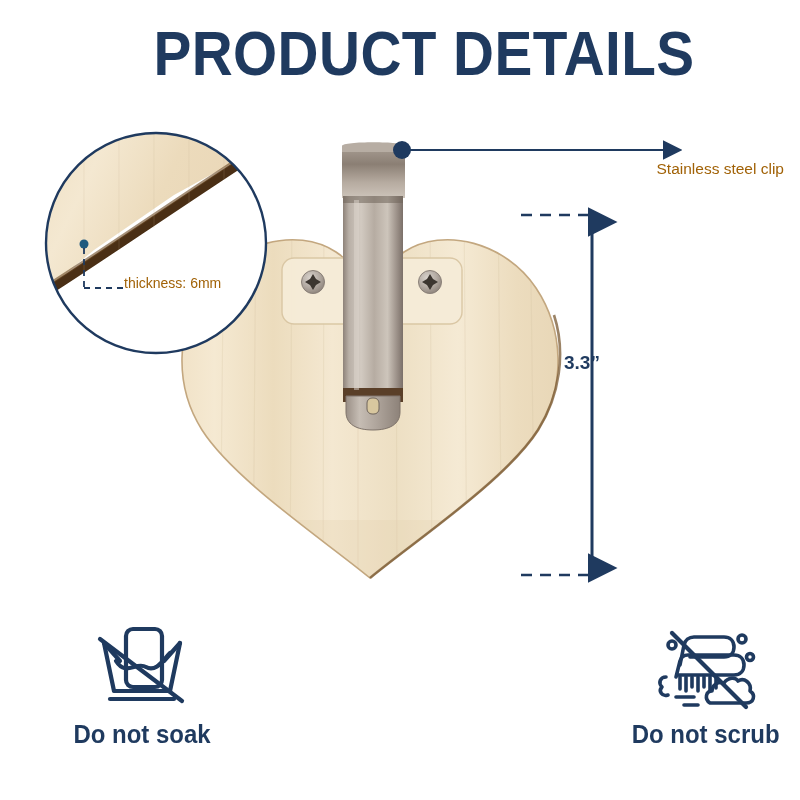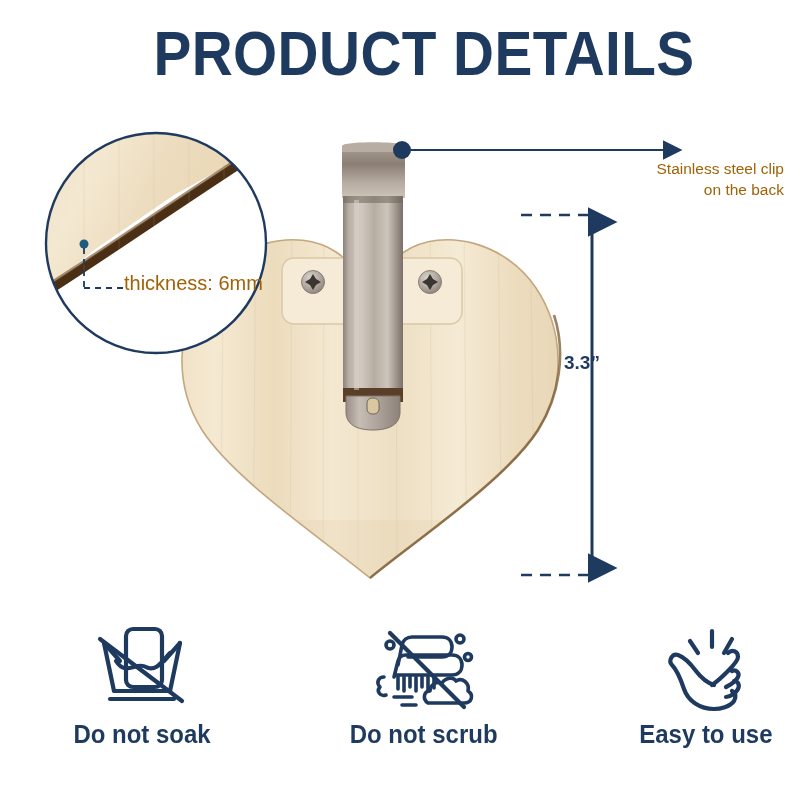--- a/index.html
+++ b/index.html
@@ -62,21 +62,21 @@
     left: 560px;
     top: 158px;
     width: 200px;
     text-align: right;
     font-size: 15.5px;
     line-height: 21px;
   }
   #thickness-callout {
     left: 100px;
     top: 274px;
-    font-size: 20px;
+    font-size: 14px;
     line-height: 18px;
     white-space: nowrap;
   }
   #dimension-label {
     left: 540px;
     top: 352px;
     font-size: 19px;
     font-weight: bold;
     letter-spacing: 0px;
     color: #1f3a5f;
@@ -298,21 +298,20 @@
 
       <line x1="497" y1="215" x2="574" y2="215" stroke="#1f3a5f" stroke-width="2.6" stroke-dasharray="11,8"></line>
       <line x1="497" y1="575" x2="574" y2="575" stroke="#1f3a5f" stroke-width="2.6" stroke-dasharray="11,8"></line>
 
       <line x1="568" y1="222" x2="568" y2="568" stroke="#1f3a5f" stroke-width="3" marker-start="url(#arrowUp)" marker-end="url(#arrowDown)"></line>
     </g>
   </svg>
 
   <div class="callout-text" id="clip-callout">
     <div>Stainless steel clip</div>
-    <div>on the back</div>
   </div>
 
   <div class="callout-text" id="thickness-callout">thickness: 6mm</div>
 
   <div class="callout-text" id="dimension-label">3.3”</div>
 
   <div id="features">
 
     <div class="feature">
       <div class="feature-icon">
@@ -358,40 +357,15 @@
             <circle cx="100" cy="36" r="3.5"></circle>
 
             <path d="M22,12 L96,86" stroke-width="4.2"></path>
           </g>
         </svg>
       </div>
       <div class="feature-label">Do not scrub</div>
     </div>
 
 
-    <div class="feature">
-      <div class="feature-icon">
-        <svg width="100" height="96" viewBox="0 0 100 96">
-          <g fill="none" stroke="#1f3a5f" stroke-width="4.2" stroke-linecap="round" stroke-linejoin="round">
-
-            <path d="M34,22 L42,34"></path>
-            <path d="M56,12 L56,28"></path>
-            <path d="M76,20 L68,34"></path>
-
-            <path d="M72,34 C76,30 82,32 82,38 C82,44 62,62 56,66"></path>
-
-            <path d="M76,52 C80,50 84,54 82,58 C80,62 74,66 70,68"></path>
-
-            <path d="M78,62 C82,62 84,66 82,70 C80,74 74,78 70,78"></path>
-
-            <path d="M76,72 C80,74 80,78 78,82 C74,88 64,90 58,90"></path>
-
-            <path d="M58,90 C44,90 32,82 28,70 C24,58 20,50 16,46
-                     C12,42 16,34 22,36 C28,38 34,44 40,52
-                     C46,60 52,64 58,66"></path>
-          </g>
-        </svg>
-      </div>
-      <div class="feature-label">Easy to use</div>
-    </div>
 
   </div>
 </div>
 
 </body></html>

